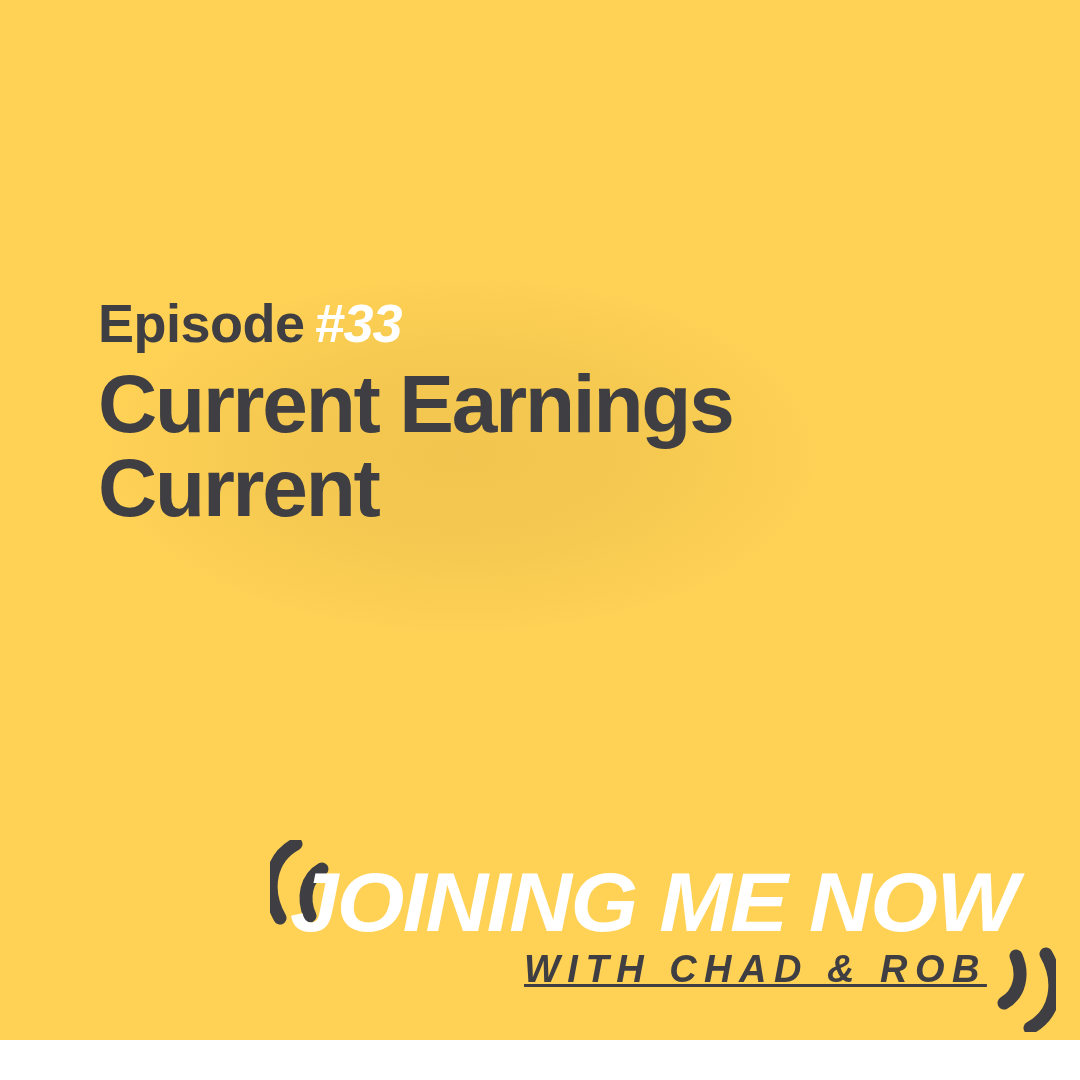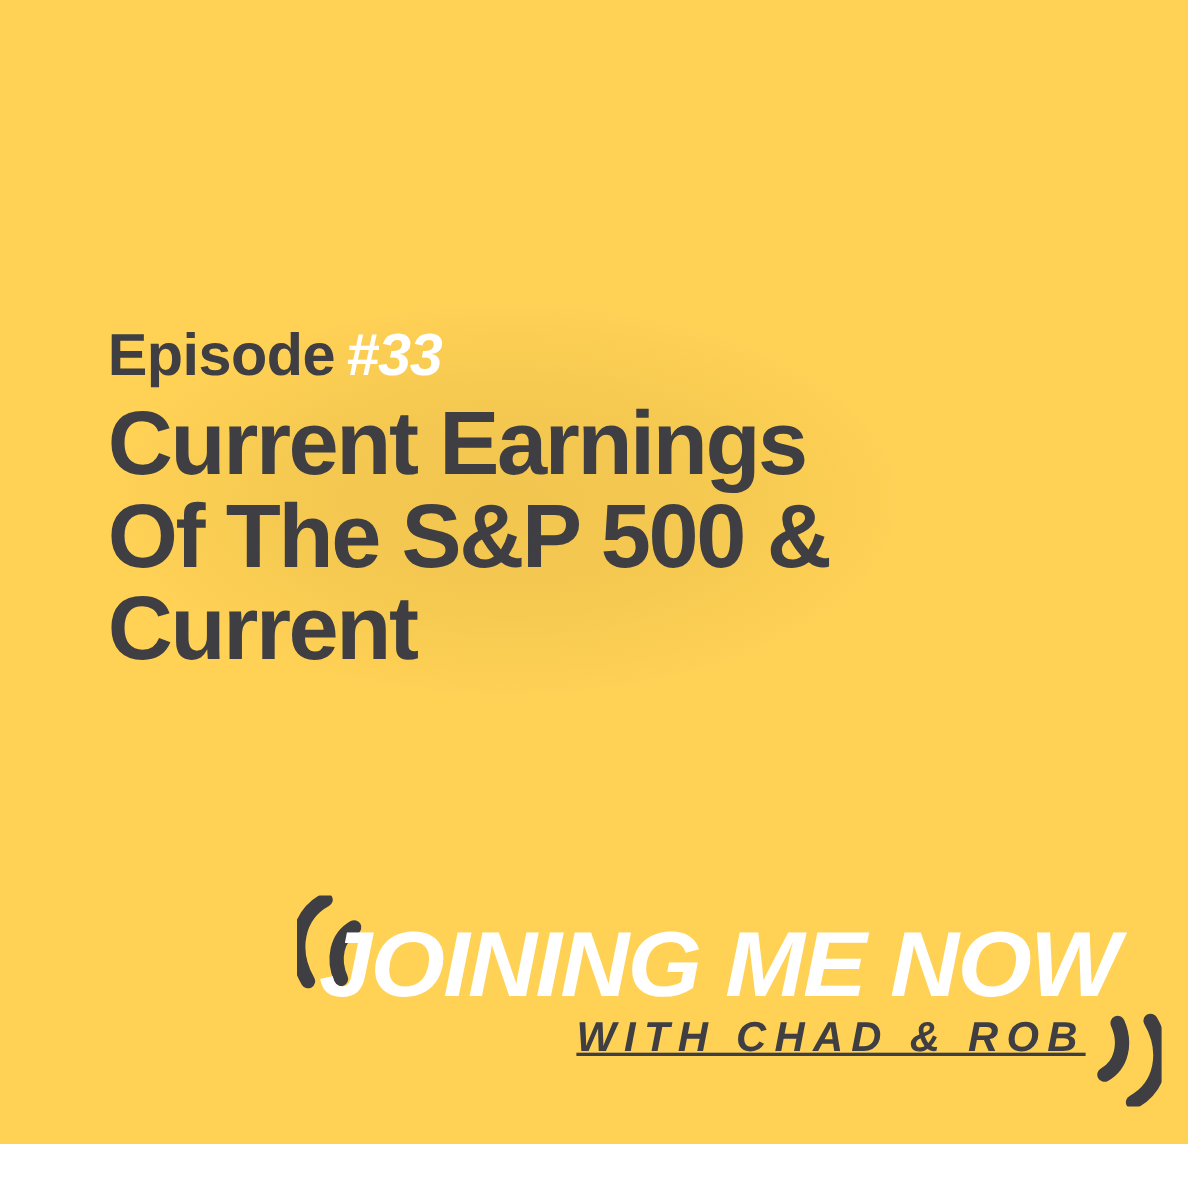--- a/index.html
+++ b/index.html
@@ -70,21 +70,21 @@
     font-weight: 800;
     line-height: 84px;
     letter-spacing: -2.2px;
     white-space: nowrap;
   }
 
   
   .logo {
     position: absolute;
     left: 262px;
-    top: 812px;
+    top: 838px;
     width: 790px;
     height: 190px;
   }
   .logo-wave-left {
     position: absolute;
     left: 8px;
     top: 2px;
     width: 76px;
     height: 86px;
   }
@@ -129,21 +129,20 @@
 <div id="cover">
 
   <div class="title-glow"></div>
 
   <div class="episode-line">
     <span class="episode-word">Episode</span><span class="episode-number">#33</span>
   </div>
 
   <div class="title-block">
     <div class="title-line">Current Earnings</div>
-    <div class="title-line">Of The S&amp;P 500 &amp;</div>
     <div class="title-line">Current</div>
   </div>
 
   <div class="logo">
 
     <span class="logo-wave-left">
       <svg width="76" height="86" viewBox="0 0 76 86" xmlns="http://www.w3.org/2000/svg">
         <path d="M10 78 C -6 50, 0 18, 26 4" fill="none" stroke="#3E3E43" stroke-width="13" stroke-linecap="round"></path>
         <path d="M40 76 C 32 58, 36 38, 52 29" fill="none" stroke="#3E3E43" stroke-width="13" stroke-linecap="round"></path>
       </svg>

